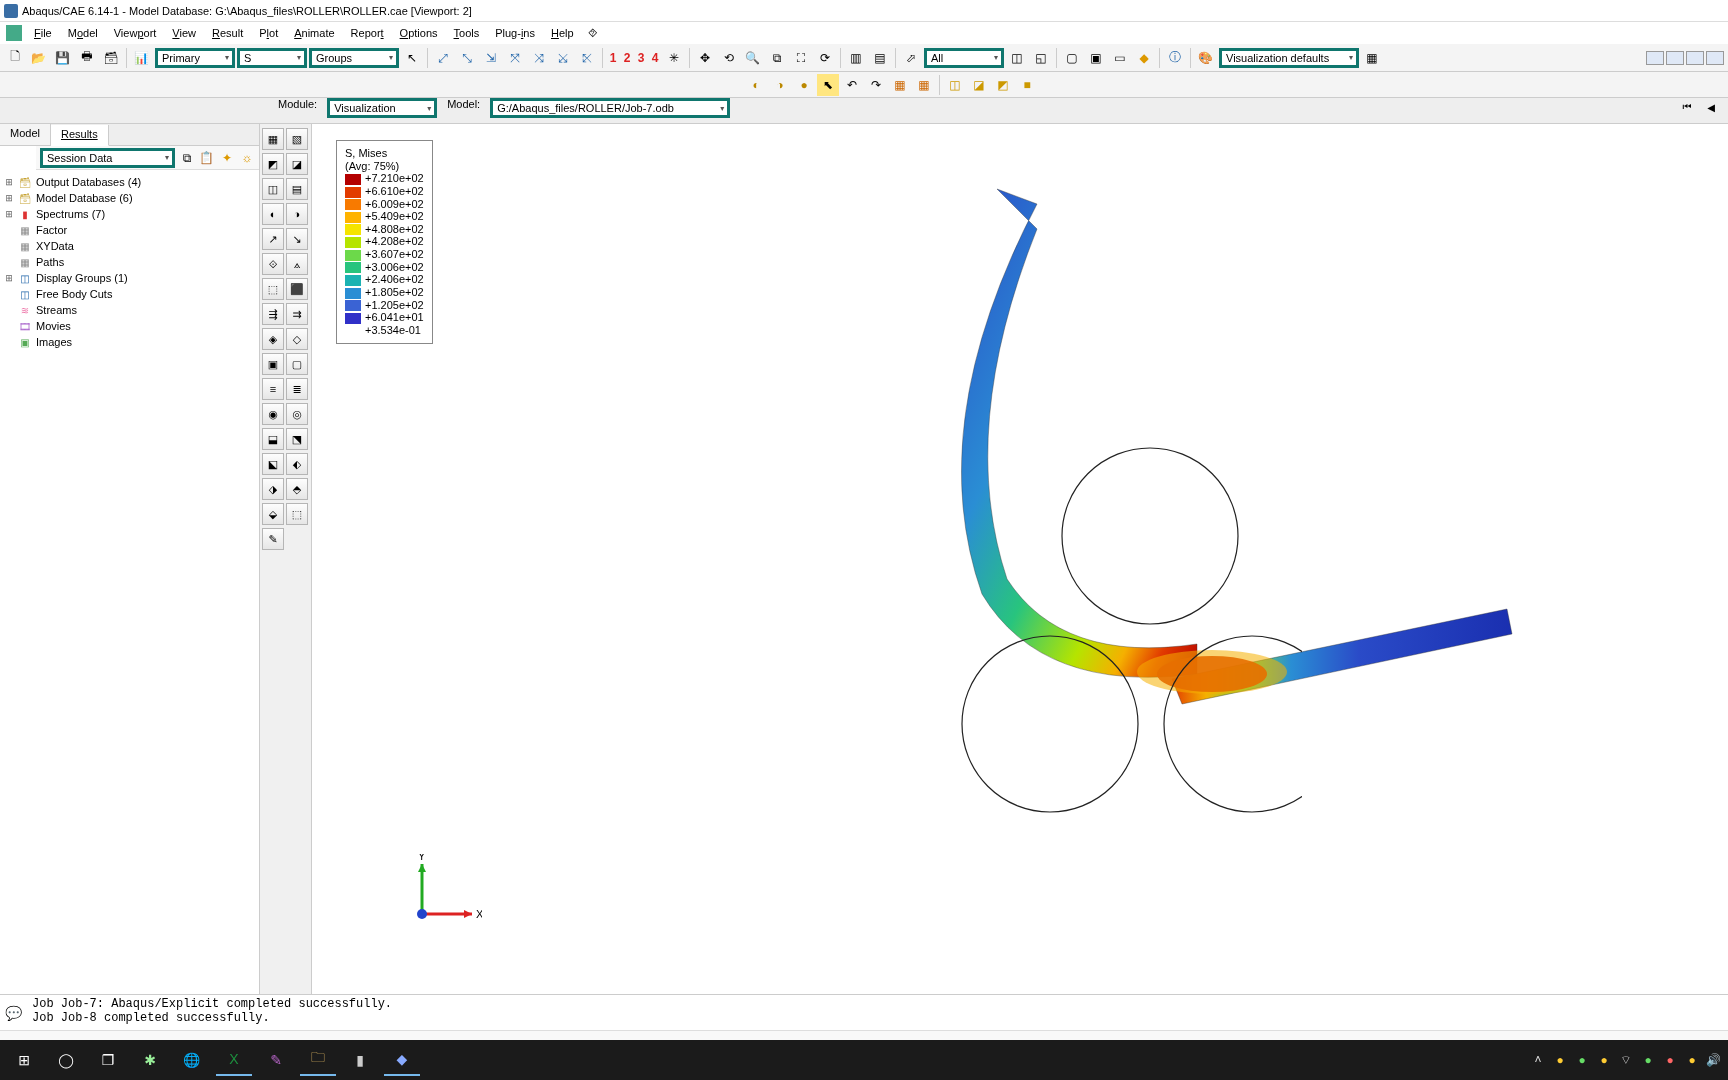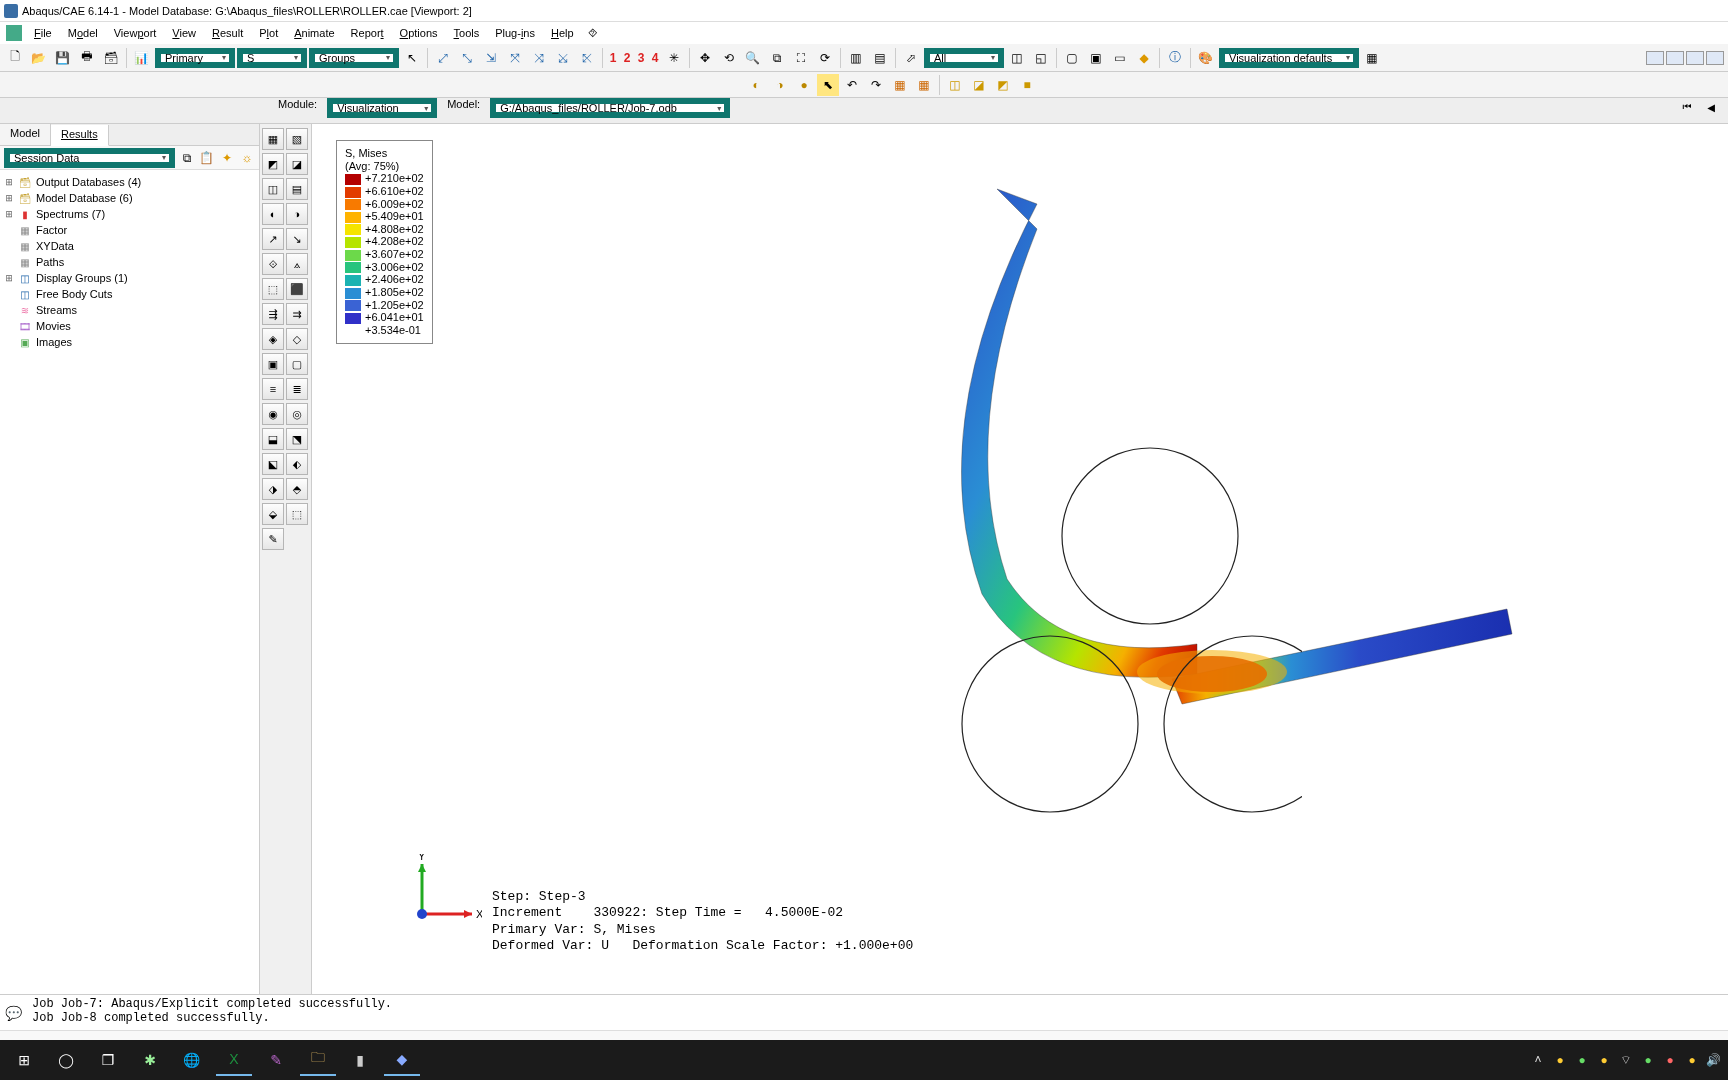--- a/index.html
+++ b/index.html
@@ -6,32 +6,32 @@
 body { background: #fff; width: 1728px; height: 1080px; overflow: hidden; display: flex; flex-direction: column; }
 .titlebar { height: 22px; background: #fff; display: flex; align-items: center; padding: 0 4px; border-bottom: 1px solid #ddd; }
 .titlebar .app-icon { width: 14px; height: 14px; margin-right: 4px; background: #3a6ea5; border-radius: 2px; }
 .menubar { height: 22px; background: #fff; display: flex; align-items: center; padding: 0 2px; gap: 0; }
 .menu-ico { width: 16px; height: 16px; background: #4a8; margin: 0 4px; }
 .menuitem { padding: 2px 8px; cursor: default; }
 .menuitem u { text-decoration: underline; }
 .toolbar { height: 28px; background: #f4f4f4; border-bottom: 1px solid #ccc; display: flex; align-items: center; padding: 0 4px; gap: 2px; }
 .tbtn { width: 22px; height: 22px; display: flex; align-items: center; justify-content: center; border: 1px solid transparent; cursor: default; font-size: 12px; }
 .tsep { width: 1px; height: 20px; background: #ccc; margin: 0 2px; }
-.combo { height: 20px; border: 6px solid #0f766e; background: #fff; padding: 0 16px 0 4px; display: flex; align-items: center; position: relative; min-width: 70px; }
+.combo { height: 20px; border: 3px solid #0f766e; background: #fff; padding: 0 16px 0 4px; display: flex; align-items: center; position: relative; min-width: 70px; }
 .combo::after { content: "▾"; position: absolute; right: 3px; font-size: 8px; color: #555; }
 .toolbar2 { height: 26px; background: #f4f4f4; display: flex; align-items: center; justify-content: flex-end; padding-right: 690px; gap: 2px; border-bottom: 1px solid #ccc; }
 .contextbar { height: 26px; background: #eee; border-bottom: 1px solid #ccc; display: flex; padding: 0 8px; gap: 6px; }
 .contextbar .spacer { flex: 1; }
 .navbtn { width: 18px; height: 18px; display: flex; align-items: center; justify-content: center; font-size: 10px; cursor: default; }
 .mainarea { flex: 1; display: flex; overflow: hidden; }
 .leftcol { width: 260px; display: flex; flex-direction: column; border-right: 1px solid #ccc; }
 .lefttabs { height: 22px; display: flex; border-bottom: 1px solid #ccc; background: #eee; }
 .lefttab { padding: 3px 10px; border-right: 1px solid #ccc; background: #f4f4f4; cursor: default; }
 .lefttab.active { background: #fff; border-bottom: 1px solid #fff; position: relative; top: 1px; text-decoration: underline; }
-.leftheader { height: 24px; display: flex; align-items: center; padding: 0 4px; gap: 4px; background: #f8f8f8; border-bottom: 1px solid #ddd; }
+.leftheader { height: 24px; display: flex; align-items: center; padding: 0 4px; gap: 4px; background: #f8f8f8; border-bottom: 1px solid #ddd; margin-left: 36px; }
 .leftcombo { flex: 1; }
 .tree { flex: 1; padding: 4px 2px; overflow: auto; background: #fff; }
 .tree-item { display: flex; align-items: center; padding: 1px 2px; gap: 4px; cursor: default; }
 .tree-toggle { width: 10px; font-size: 9px; color: #666; text-align: center; }
 .tree-icon { width: 14px; height: 14px; display: inline-flex; align-items: center; justify-content: center; font-size: 10px; }
 .db-ico { color: #c7a334; }
 .spec-ico { color: #d33; }
 .xy-ico { color: #888; }
 .dg-ico { color: #26a; }
 .stream-ico { color: #e7a; }
@@ -334,21 +334,21 @@
 
   <div class="viewport">
 
     <div class="legend">
       <div>S, Mises</div>
       <div>(Avg: 75%)</div>
       <div id="legend-rows">
           <div><span class="bar" style="background:#b40000"></span><span>+7.210e+02</span></div>
           <div><span class="bar" style="background:#e23b00"></span><span>+6.610e+02</span></div>
           <div><span class="bar" style="background:#f87a00"></span><span>+6.009e+02</span></div>
-          <div><span class="bar" style="background:#ffb300"></span><span>+5.409e+01</span></div>
+          <div><span class="bar" style="background:#ffb300"></span><span>+5.409e+02</span></div>
           <div><span class="bar" style="background:#f5e400"></span><span>+4.808e+02</span></div>
           <div><span class="bar" style="background:#b5e400"></span><span>+4.208e+02</span></div>
           <div><span class="bar" style="background:#6cd94a"></span><span>+3.607e+02</span></div>
           <div><span class="bar" style="background:#28c47e"></span><span>+3.006e+02</span></div>
           <div><span class="bar" style="background:#1bb2b2"></span><span>+2.406e+02</span></div>
           <div><span class="bar" style="background:#2a8ed4"></span><span>+1.805e+02</span></div>
           <div><span class="bar" style="background:#3a63d4"></span><span>+1.205e+02</span></div>
           <div><span class="bar" style="background:#3030c8"></span><span>+6.041e+01</span></div>
           <div><span class="bar" style="background:transparent"></span><span>+3.534e-01</span></div>
         </div>
@@ -392,24 +392,20 @@
     <svg class="triad" viewBox="0 0 80 80">
       <line x1="20" y1="60" x2="70" y2="60" stroke="#d22" stroke-width="3"></line>
       <polygon points="70,60 62,56 62,64" fill="#d22"></polygon>
       <text x="74" y="64" font-size="12" font-family="Courier New">X</text>
       <line x1="20" y1="60" x2="20" y2="10" stroke="#2a2" stroke-width="3"></line>
       <polygon points="20,10 16,18 24,18" fill="#2a2"></polygon>
       <text x="16" y="6" font-size="12" font-family="Courier New">Y</text>
       <circle cx="20" cy="60" r="5" fill="#24c"></circle>
     </svg>
 
-    <div class="stateblock" id="stateblock">Step: Step-3
-Increment    330922: Step Time =   4.5000E-02
-Primary Var: S, Mises
-Deformed Var: U   Deformation Scale Factor: +1.000e+00</div>
 
   </div>
 </div>
 
 <div class="msgarea">
   <div class="msg-ico">💬</div>
   <div class="msg-text" id="msgtext">Job Job-7: Abaqus/Explicit completed successfully.
 Job Job-8 completed successfully.</div>
 </div>
 

